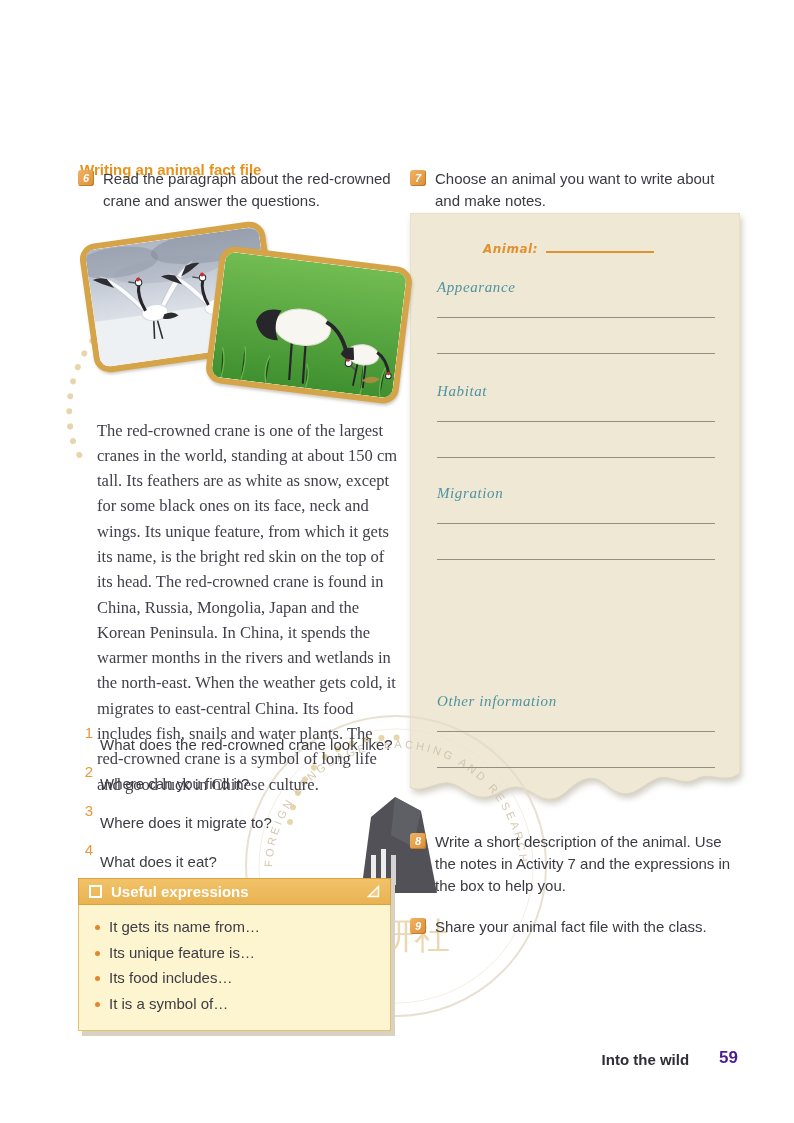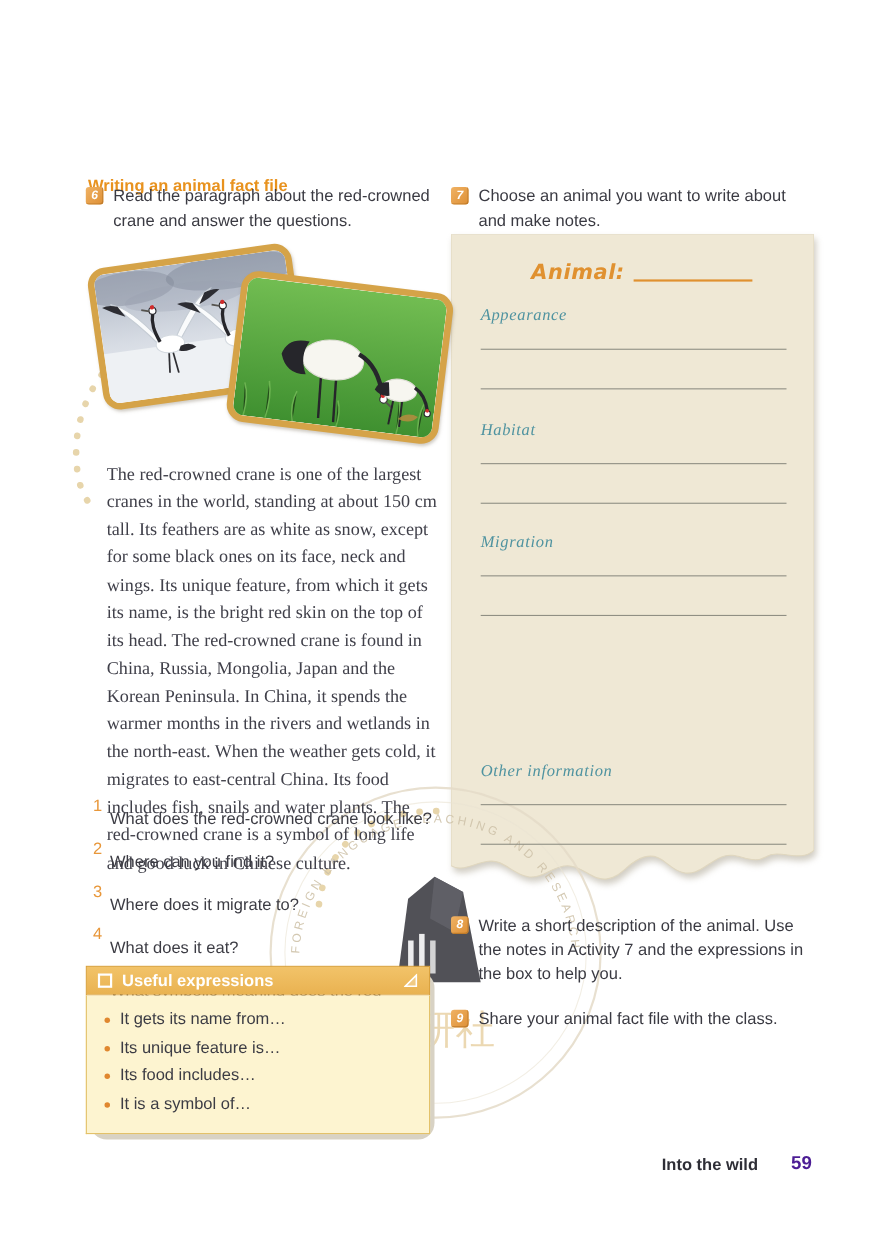--- a/index.html
+++ b/index.html
@@ -19,36 +19,36 @@
   
   .reading{position:absolute;left:97px;top:401px;width:302px;font-family:"Liberation Serif",serif;
            font-size:16.5px;line-height:25.3px;color:#40404a;z-index:3;}
   
   .questions{position:absolute;left:80px;top:722px;width:318px;z-index:3;}
   .q-row{display:flex;gap:7px;margin-bottom:6px;font-size:15px;line-height:21px;}
   .q-num{flex:0 0 13px;color:#e8973a;text-align:right;}
   .q-text{color:#3c3c44;margin-top:12px;}
   
   .expr-box{position:absolute;left:78px;top:878px;width:313px;z-index:3;
-            box-shadow:4px 5px 0 #d8d2c4;border-radius:15px;}
+            box-shadow:4px 5px 0 #d8d2c4;}
   .expr-head{display:flex;align-items:center;height:27px;padding:0 10px;
              background:linear-gradient(#f2c369,#e9b251);border:1px solid #daa23e;box-sizing:border-box;}
   .expr-sq{width:9px;height:9px;border:2px solid #fff;}
   .expr-title{margin-left:9px;color:#fff;font-weight:bold;font-size:15px;}
   .expr-tri{margin-left:auto;}
   .expr-body{background:#fdf4d0;border:1px solid #e3c169;border-top:none;box-sizing:border-box;
              padding:13px 14px 10px 16px;}
   .expr-item{display:flex;gap:9px;margin-bottom:8.5px;font-size:15px;color:#3c3c44;}
   .bullet{flex:0 0 5px;width:5px;height:5px;border-radius:50%;background:#e0872f;margin-top:7px;}
   
   .paper-wrap{position:absolute;left:410px;top:213px;width:330px;height:610px;z-index:1;
               filter:drop-shadow(2px 4px 3px rgba(140,130,105,.4));}
   .paper-content{position:absolute;left:410px;top:213px;width:330px;height:600px;z-index:2;}
   .animal-row{position:absolute;left:73px;top:24px;display:flex;align-items:flex-end;}
-  .animal-label{font-style:italic;font-weight:bold;font-size:19px;color:#e09130;
+  .animal-label{font-style:italic;font-weight:bold;font-size:12px;color:#e09130;
                 font-family:"DejaVu Sans",sans-serif;letter-spacing:.5px;}
   .animal-line{display:inline-block;width:108px;height:1px;border-bottom:2px solid #e09130;
                margin-left:8px;margin-bottom:3px;min-height:14px;color:#e09130;font-size:13px;}
   .note-field{position:absolute;left:27px;width:278px;}
   .nf-label{font-style:italic;font-size:15px;color:#4f93a0;letter-spacing:.6px;
             font-family:Liberation Serif, serif;}
   .nf-line{position:absolute;left:0;width:278px;height:1px;background:#908f84;}
   .nf-line.l1{top:38px}.nf-line.l2{top:74px}
   
   .watermark{position:absolute;left:243px;top:713px;width:306px;height:306px;z-index:2;

